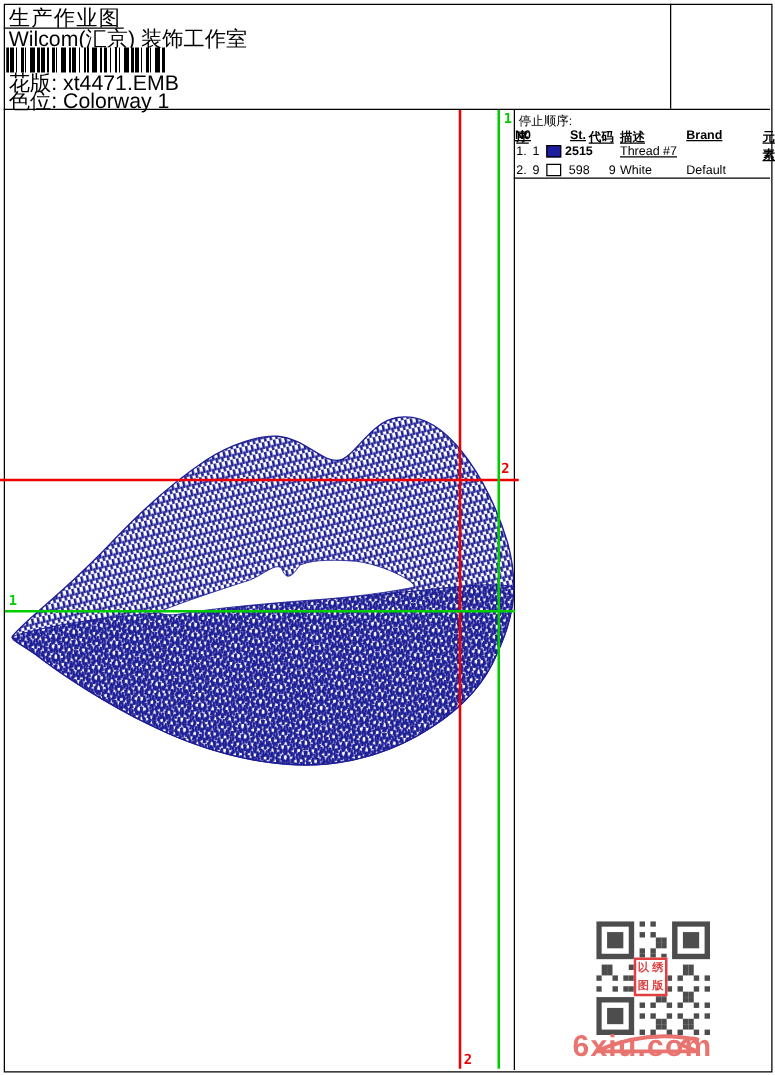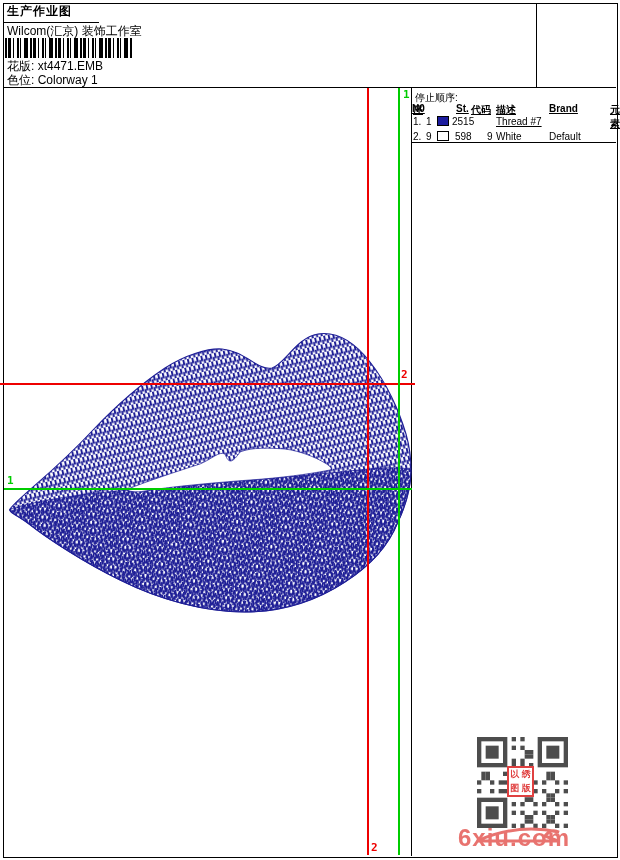--- a/index.html
+++ b/index.html
@@ -1,23 +1,23 @@
 <!DOCTYPE html>
 <html style="--thread: #1e1e96; --red: #ee0000; --green: #00cc00; --wm: #e8736f;"><head>
 <meta charset="utf-8">
 <style>
   html,body{margin:0;padding:0;background:#fff;}
   #page{position:relative;width:620px;height:860px;background:#fff;
         font-family:"Liberation Sans","DejaVu Sans",sans-serif;color:#000;overflow:hidden;}
   .abs{position:absolute;}
   .hline{position:absolute;background:#000;height:1px;}
   .vline{position:absolute;background:#000;width:1px;}
-  .t11{font-size:12px;line-height:13px;}
+  .t11{font-size:17px;line-height:13px;}
   .t10{font-size:10px;line-height:12px;}
-  .title{font-size:12px;font-weight:bold;letter-spacing:1px;}
+  .title{font-size:17px;font-weight:normal;letter-spacing:1px;}
   .infoRow{font-size:10.5px;line-height:13.8px;white-space:pre;}
   .colHead{font-size:10px;font-weight:bold;text-decoration:underline;}
   .cell{font-size:10px;}
   .swatch{position:absolute;width:12px;height:10px;border:1px solid #000;box-sizing:border-box;}
   .guide-h{position:absolute;height:2px;}
   .guide-v{position:absolute;width:2px;}
   .g-red{background:var(--red);}
   .g-green{background:var(--green);}
   .glabel{position:absolute;font-size:11px;font-weight:bold;font-family:"DejaVu Sans Mono",monospace;line-height:11px;}
   .lred{color:var(--red);}
@@ -65,21 +65,21 @@
   <div class="abs colHead" style="left:456px;top:103px;">St.</div>
   <div class="abs colHead" style="left:471px;top:103px;">代码</div>
   <div class="abs colHead" style="left:496px;top:103px;">描述</div>
   <div class="abs colHead" style="left:549px;top:103px;">Brand</div>
   <div class="abs colHead" style="left:582px;top:103px;margin-left:28px;">元素</div>
 
   <div>
     <span class="abs cell" style="left:413px;top:116px;">1.</span>
     <span class="abs cell" style="left:426px;top:116px;">1</span>
     <span class="swatch" style="left: 437px; top: 116px; background: rgb(28, 28, 158);"></span>
-    <span class="abs cell" style="left:452px;top:116px;">2515</span>
+    <span class="abs cell" style="left:452px;top:116px;font-weight:bold;">2515</span>
     <span class="abs cell" style="left:496px;top:116px;text-decoration:underline;">Thread #7</span>
   </div>
   <div>
     <span class="abs cell" style="left:413px;top:131px;">2.</span>
     <span class="abs cell" style="left:426px;top:131px;">9</span>
     <span class="swatch" style="left: 437px; top: 131px; background: rgb(255, 255, 255);"></span>
     <span class="abs cell" style="left:455px;top:131px;">598</span>
     <span class="abs cell" style="left:487px;top:131px;">9</span>
     <span class="abs cell" style="left:496px;top:131px;">White</span>
     <span class="abs cell" style="left:549px;top:131px;">Default</span>

